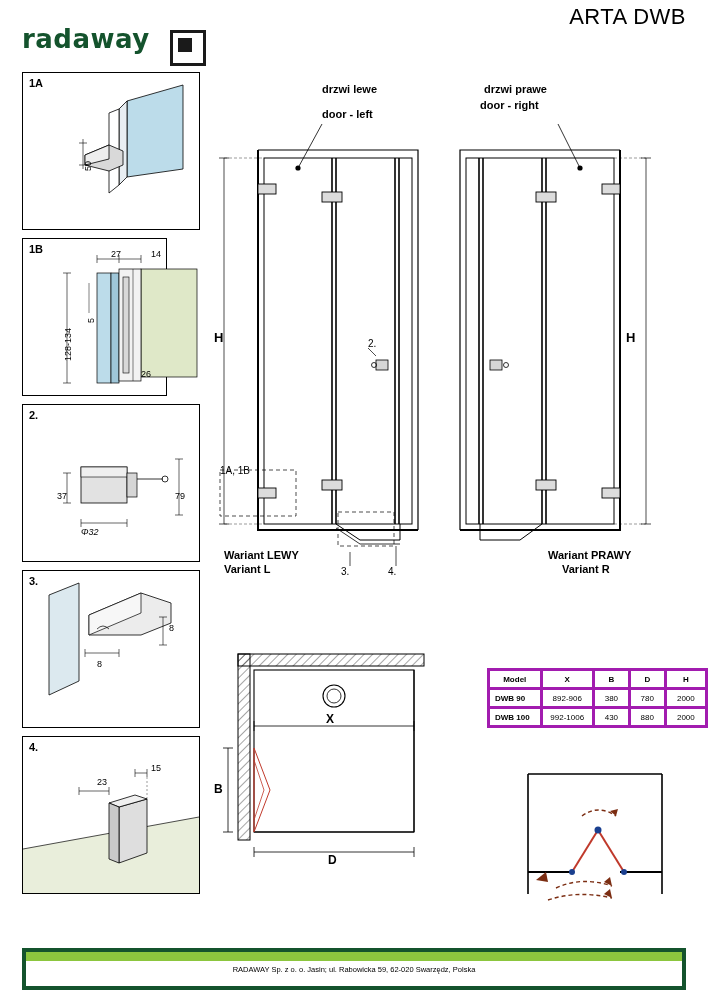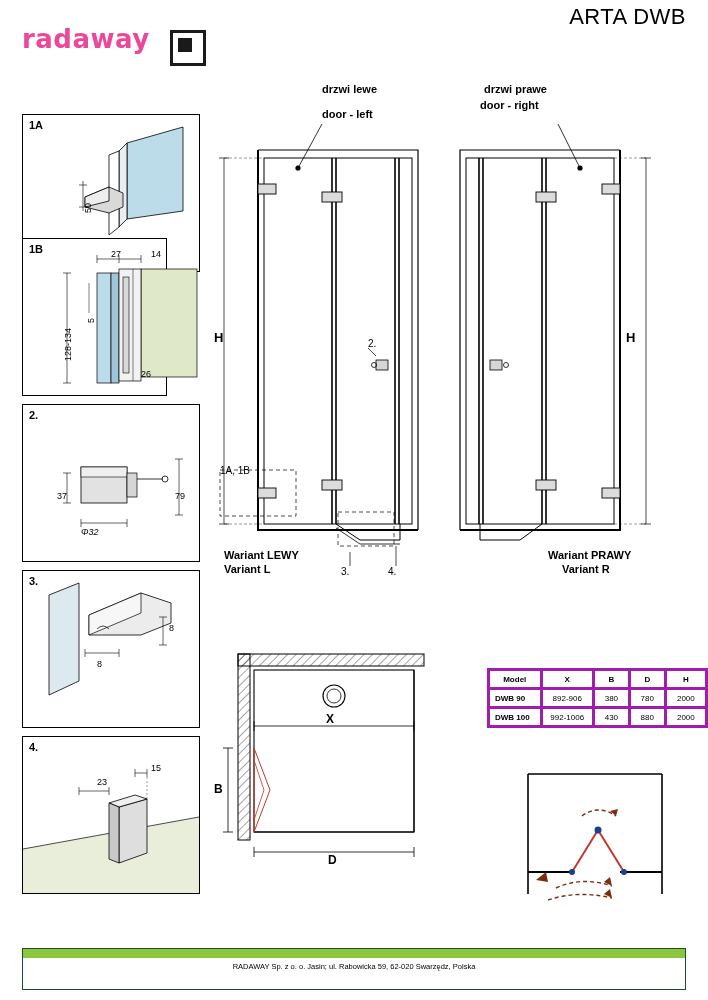--- a/index.html
+++ b/index.html
@@ -26,21 +26,21 @@
     left: 22px; top: 16px;
     width: 180px; height: 42px;
   }
   .logo-text {
     position: absolute;
     left: 0; top: 8px;
     font-family: "DejaVu Sans", sans-serif;
     font-size: 26px;
     font-weight: 700;
     letter-spacing: 0.5px;
-    color: #ec4899;
+    color: #14532d;
   }
   .logo-mark {
     position: absolute;
     left: 148px; top: 14px;
     width: 30px; height: 30px;
     border: 3px solid #1a1a1a;
   }
   .logo-mark::after {
     content: "";
     position: absolute;
@@ -102,21 +102,21 @@
     height: 12px;
   }
   .spec-table th { font-weight: 700; font-size: 8px; }
   .spec-table td.model { font-weight: 700; text-align: left; padding-left: 5px; }
 
   
   .footer {
     position: absolute;
     left: 22px; top: 948px;
     width: 664px; height: 42px;
-    border: 1px solid #14532d;
+    border: 4px solid #14532d;
     box-sizing: border-box;
     background: #fff;
   }
   .footer-bar {
     position: absolute;
     left: 0; top: 0;
     width: 100%; height: 9px;
     background: #8cc63e;
   }
   .footer-txt {
@@ -132,21 +132,21 @@
 <body>
 
 <div class="sheet">
 
   <div class="logo">
     <div class="logo-text">radaway</div>
     <div class="logo-mark"></div>
   </div>
   <div class="title">ARTA DWB</div>
 
-  <div class="panel" style="left:22px; top:72px; width:178px; height:158px;margin-top:42px;">
+  <div class="panel" style="left:22px; top:72px; width:178px; height:158px;">
     <svg width="176" height="156" viewBox="0 0 176 156">
 
       <polygon points="104,104 104,28 160,12 160,96" fill="#bcdcea" stroke="#000" stroke-width="0.8"></polygon>
       <polygon points="96,112 96,36 104,28 104,104" fill="#e8eef2" stroke="#000" stroke-width="0.8"></polygon>
 
       <polygon points="86,120 86,40 96,36 96,112" fill="#ffffff" stroke="#000" stroke-width="0.8"></polygon>
 
       <polygon points="62,82 86,72 100,78 100,92 86,98 62,92" fill="#d9d9d9" stroke="#000" stroke-width="0.8"></polygon>
       <polygon points="62,82 86,72 86,86 62,92" fill="#eeeeee" stroke="#000" stroke-width="0.8"></polygon>
 

